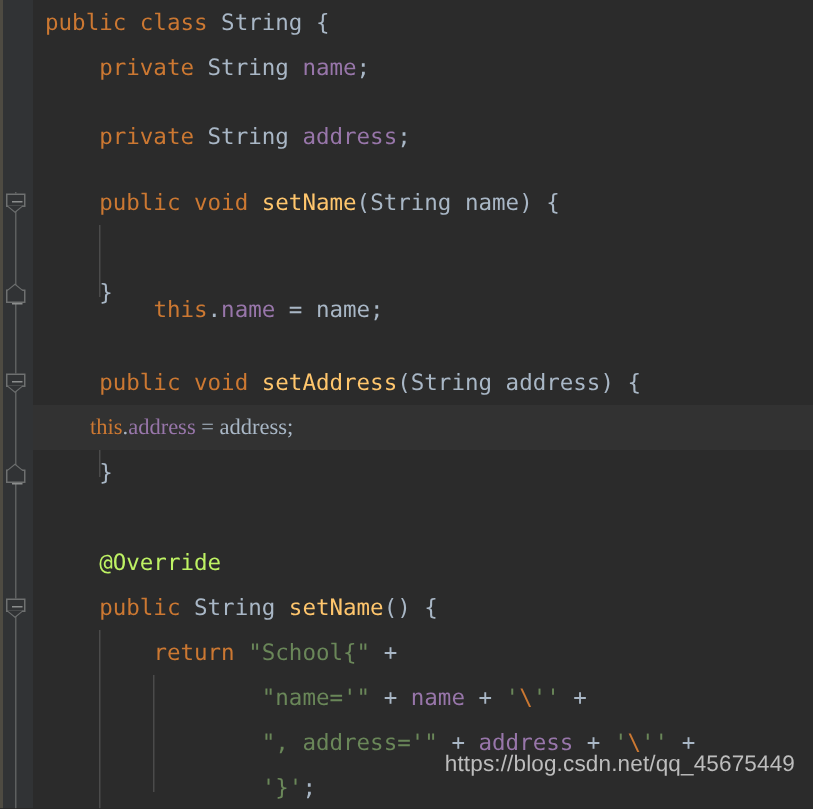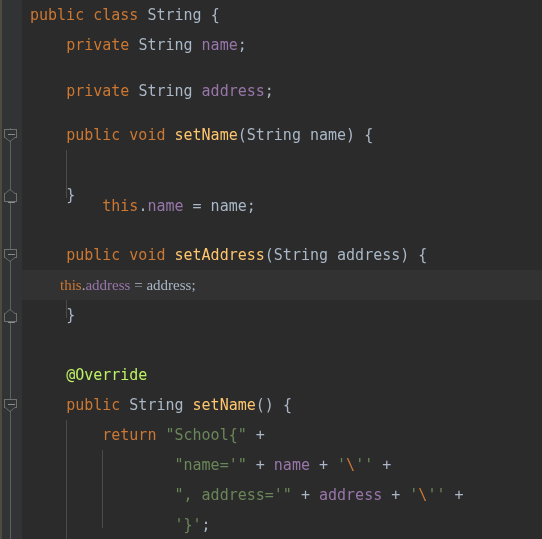--- a/index.html
+++ b/index.html
@@ -217,13 +217,14 @@
         <div class="line" style="top: 330px;"><span class="txt" style="left: 8px;"></span></div>
         <div class="line" style="top: 360px;"><span class="txt" style="left: 8px;"><span class="pl">    </span><span class="ann">@Override</span></span></div>
         <div class="line" style="top: 390px;"><span class="txt" style="left: 8px;"><span class="pl">    </span><span class="kw">public</span><span class="pl"> </span><span class="type">String</span><span class="pl"> </span><span class="mth">setName</span><span class="pl">()</span><span class="pl"> </span><span class="br">{</span></span></div>
         <div class="line" style="top: 420px;"><span class="txt" style="left: 8px;"><span class="pl">        </span><span class="kw">return</span><span class="pl"> </span><span class="str">"School{"</span><span class="pl"> + </span></span></div>
         <div class="line" style="top: 450px;"><span class="txt" style="left: 8px;"><span class="pl">                </span><span class="str">"name='"</span><span class="pl"> + </span><span class="fld">name</span><span class="pl"> + </span><span class="str">'</span><span class="esc">\</span><span class="str">''</span><span class="pl"> +</span></span></div>
         <div class="line" style="top: 480px;"><span class="txt" style="left: 8px;"><span class="pl">                </span><span class="str">", address='"</span><span class="pl"> + </span><span class="fld">address</span><span class="pl"> + </span><span class="str">'</span><span class="esc">\</span><span class="str">''</span><span class="pl"> +</span></span></div>
         <div class="line" style="top: 510px;"><span class="txt" style="left: 8px;"><span class="pl">                </span><span class="str">'}'</span><span class="pl">;</span></span></div>
       </div>
   </div>
 
+  <div id="watermark">https://blog.csdn.net/qq_45675449</div>
 </div>
 
 </body></html>

